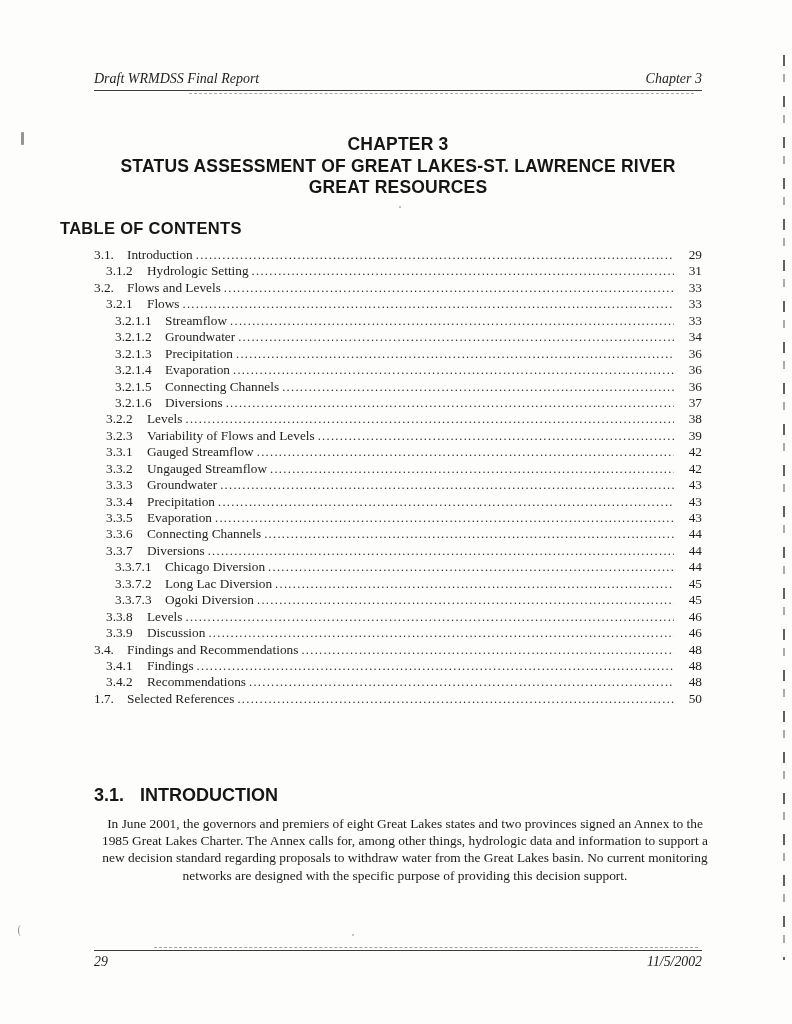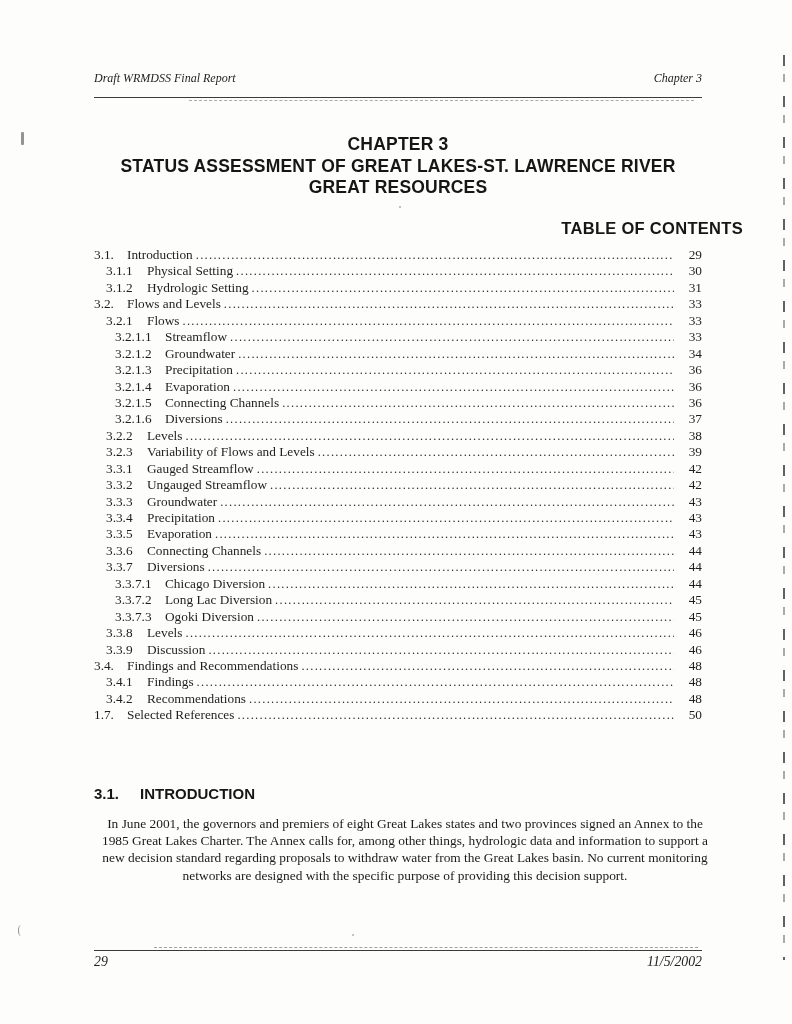--- a/index.html
+++ b/index.html
@@ -13,40 +13,40 @@
     width: 792px; height: 1024px;
     background: #fdfdfc;
     color: #1e1e1e;
     overflow: hidden;
   }
 
   
   .running-header {
     position: absolute; top: 71px; left: 94px; right: 90px;
     display: flex; justify-content: space-between; align-items: baseline;
-    font-style: italic; font-size: 12px;
-    padding-bottom: 11px;
+    font-style: italic; font-size: 14px;
+    padding-bottom: 3px;
     border-bottom: 1.6px solid #3c3c3c;
   }
   .running-header::after {
     content: ""; position: absolute; left: 95px; right: 8px; bottom: -4px;
     border-bottom: 1px dashed rgba(70,70,70,.45);
   }
 
   
   .title-block {
     position: absolute; top: 134px; left: 60px; right: 56px;
     text-align: center;
     font-family: "Liberation Sans", "DejaVu Sans", sans-serif;
     font-weight: bold; font-size: 17.5px; line-height: 21.5px;
     color: #161616; letter-spacing: .2px;
   }
   .toc-heading {
-    position: absolute; top: 219px; left: 60px; right: 49px;
-    text-align: right;
+    position: absolute; top: 219px; left: 60px; right: 56px;
+    text-align: left;
     font-family: "Liberation Sans", "DejaVu Sans", sans-serif;
     font-weight: bold; font-size: 16.5px; color: #161616;
     letter-spacing: .3px;
   }
 
   
   .toc-list { position: absolute; top: 247px; left: 94px; right: 90px; }
   .toc-entry {
     display: flex; align-items: baseline;
     font-size: 13.3px; line-height: 16.45px; height: 16.45px;
@@ -61,21 +61,21 @@
   .toc-leader::after {
     content: "...................................................................................................................................................................................................";
     font-size: 12.5px; letter-spacing: 1.3px; color: #2c2c2c;
   }
   .toc-page { flex: none; width: 24px; text-align: right; padding-left: 4px; }
 
   
   .section-heading {
     position: absolute; top: 785px; left: 94px;
     font-family: "Liberation Sans", "DejaVu Sans", sans-serif;
-    font-weight: bold; font-size: 15px; color: #161616;
+    font-weight: bold; font-size: 18px; color: #161616;
   }
   .section-heading .sec-num { display: inline-block; width: 46px; }
   .body-paragraph {
     position: absolute; top: 815px; left: 94px; width: 622px;
     font-size: 13.4px; line-height: 17.2px; color: #1b1b1b;
     text-align: center;
   }
 
   
   .footer-rule {
@@ -129,26 +129,20 @@
   <div class="toc-heading">TABLE OF CONTENTS</div>
 
   <div class="toc-list">
     <div class="toc-entry level-1">
       <span class="toc-num">3.1.</span>
       <span class="toc-label">Introduction</span>
       <span class="toc-leader"></span>
       <span class="toc-page">29</span>
     </div>
 
-    <div class="toc-entry level-2">
-      <span class="toc-num">3.1.1</span>
-      <span class="toc-label">Physical Setting</span>
-      <span class="toc-leader"></span>
-      <span class="toc-page">30</span>
-    </div>
 
     <div class="toc-entry level-2">
       <span class="toc-num">3.1.2</span>
       <span class="toc-label">Hydrologic Setting</span>
       <span class="toc-leader"></span>
       <span class="toc-page">31</span>
     </div>
 
     <div class="toc-entry level-1">
       <span class="toc-num">3.2.</span>

